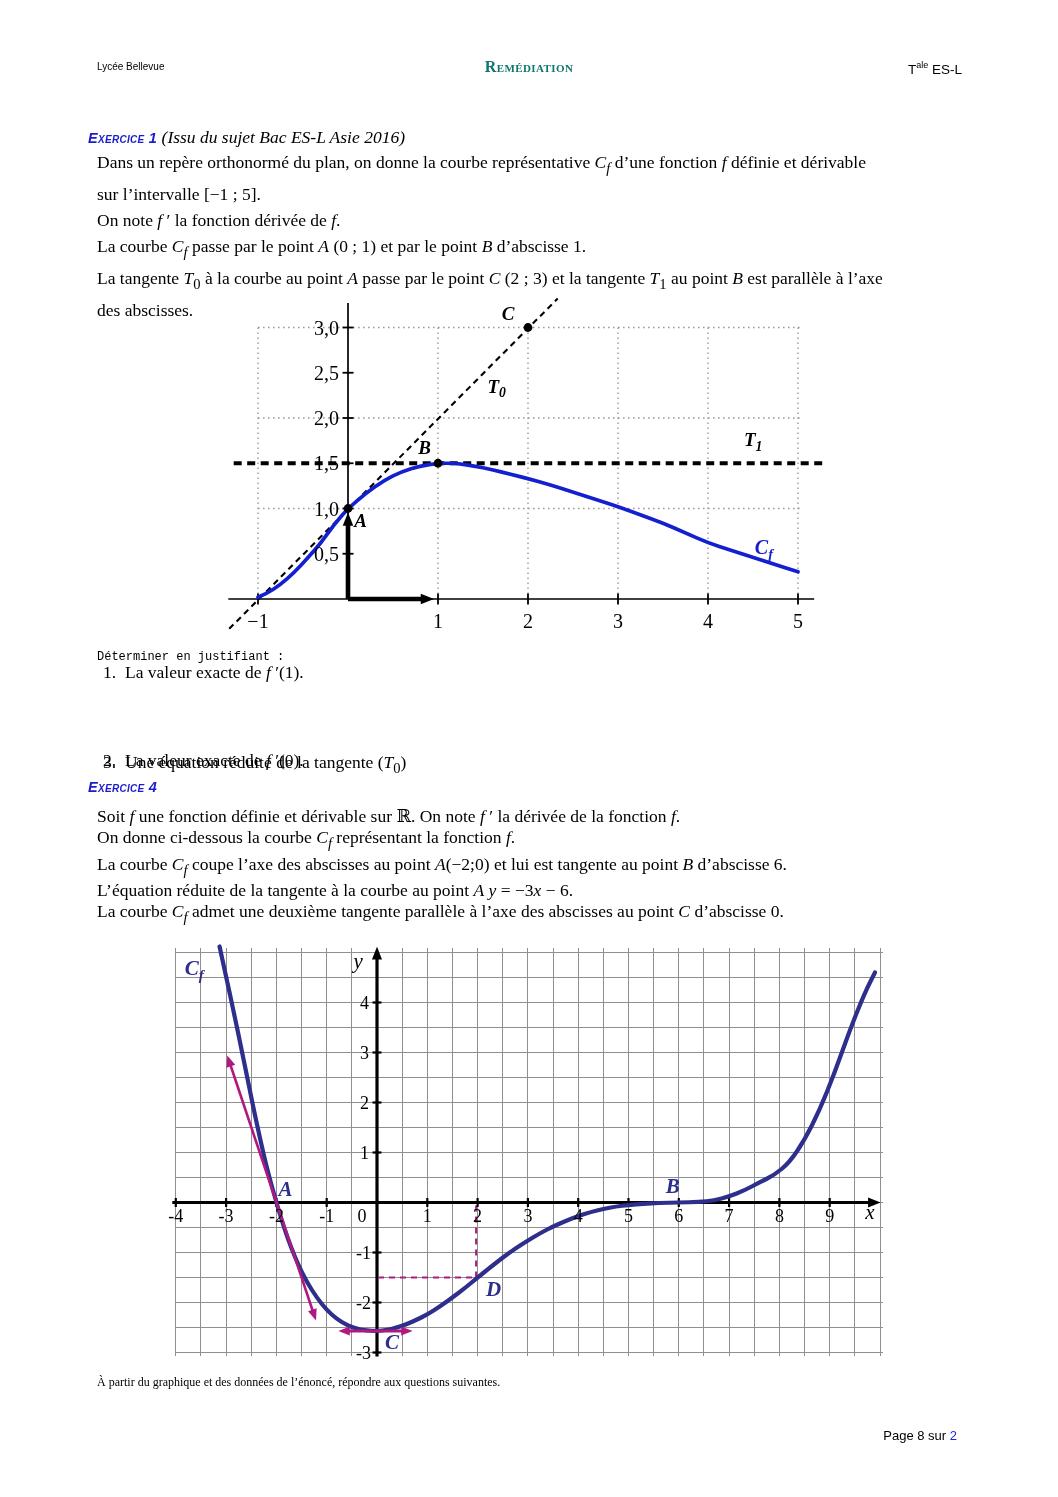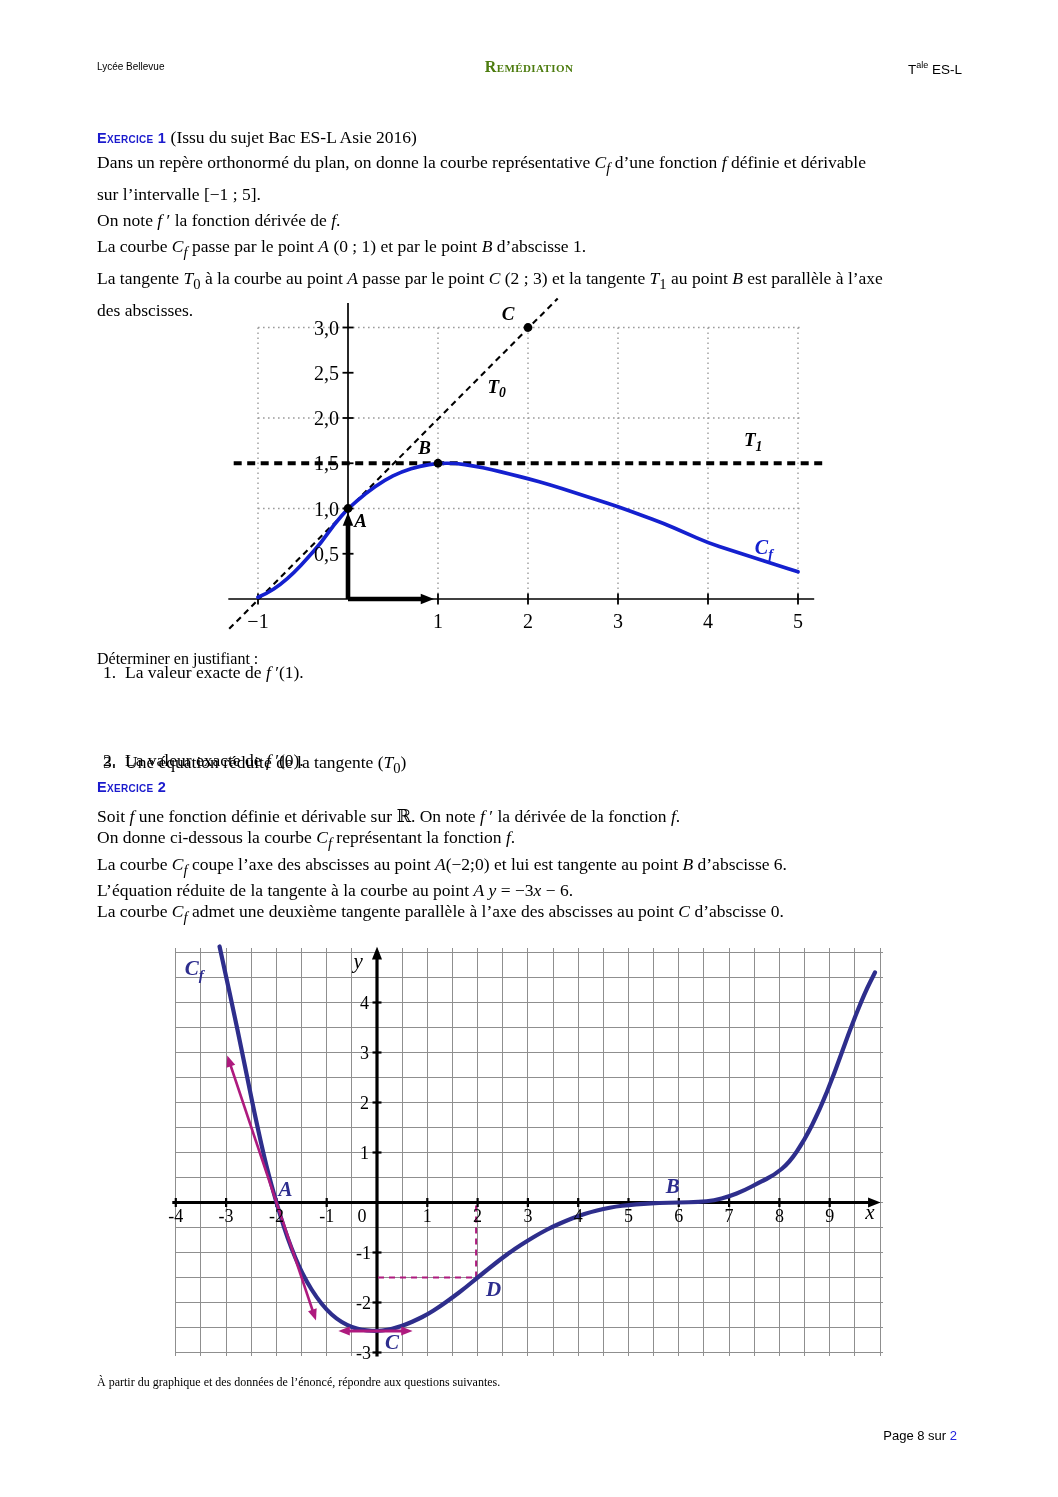--- a/index.html
+++ b/index.html
@@ -4,32 +4,32 @@
 <style>
   html,body{margin:0;padding:0;}
   body{
     width:1058px;height:1497px;background:#ffffff;position:relative;
     font-family:"Liberation Serif","DejaVu Serif",serif;color:#000;
   }
   .abs{position:absolute;}
   .sans{font-family:"Liberation Sans","DejaVu Sans",sans-serif;}
   #header-school{left:97px;top:61px;font-size:10px;}
   #header-title{left:0;right:0;top:58px;text-align:center;font-size:16px;font-weight:bold;
-    color:#4d7c0f;font-variant:small-caps;letter-spacing:.4px;}
+    color:#0f766e;font-variant:small-caps;letter-spacing:.4px;}
   #header-class{right:96px;top:60px;font-size:13.5px;margin-left:28px;}
   #header-class sup{font-size:9px;}
-  .ex-head{left:97px;font-size:17.5px;}
+  .ex-head{left:88px;font-size:17.5px;font-style:italic;}
   .ex-label{font-family:"Liberation Sans","DejaVu Sans",sans-serif;font-size:14.5px;font-weight:bold;
     color:#1b1bcd;font-variant:small-caps;letter-spacing:.3px;}
   #ex1-head{top:127px;}
   #ex2-head{top:776px;}
   .para{left:97px;width:885px;font-size:17.5px;}
   #ex1-para{top:149px;line-height:26.2px;}
   #ex2-para{top:806px;line-height:21px;}
-  #q-intro{left:97px;top:650px;font-size:16px;}
+  #q-intro{left:97px;top:650px;font-size:12px;font-family:Liberation Mono, monospace;}
   .q-item{left:103px;font-size:17.5px;}
   .q-num{display:inline-block;width:22px;}
   #closing{left:97px;top:1375px;font-size:12px;}
   #footer{right:101px;top:1428px;font-size:13px;}
   #footer .page-link{color:#2222dd;}
   #graph1{left:225px;top:300px;}
   #graph2{left:170px;top:938px;}
   svg{display:block;overflow:visible;}
 </style>
 </head>
@@ -96,21 +96,21 @@
     <text x="519" y="146.055" fill="#000" font-size="19" text-anchor="start" font-family="&quot;Liberation Serif&quot;,&quot;DejaVu Serif&quot;,serif" font-style="italic" font-weight="bold">T<tspan dy="4.56" font-size="13.68">1</tspan></text>
     <text x="529.8" y="253.75" fill="#1420cf" font-size="20" text-anchor="start" font-family="&quot;Liberation Serif&quot;,&quot;DejaVu Serif&quot;,serif" font-style="italic" font-weight="bold">C<tspan dy="4.8" font-size="14.399999999999999">f</tspan></text>
   </svg>
 
 <div class="abs" id="q-intro">Déterminer en justifiant :</div>
 
 <div class="abs q-item" style="top:662px"><span class="q-num">1.</span><span>La valeur exacte de <i>f</i> ′(1).</span></div>
 <div class="abs q-item" style="top:750px"><span class="q-num">2.</span><span>La valeur exacte de <i>f</i> ′(0).</span></div>
 <div class="abs q-item" style="top:752px"><span class="q-num">3.</span><span>Une équation réduite de la tangente (<i>T</i><sub>0</sub>)</span></div>
 
-<div class="abs ex-head" id="ex2-head"><span class="ex-label">Exercice 2</span></div>
+<div class="abs ex-head" id="ex2-head"><span class="ex-label">Exercice 4</span></div>
 
 <div class="abs para" id="ex2-para">Soit <i>f</i> une fonction définie et dérivable sur ℝ. On note <i>f</i> ′ la dérivée de la fonction <i>f</i>.<br>On donne ci-dessous la courbe <i>C<sub>f</sub></i> représentant la fonction <i>f</i>.<br>La courbe <i>C<sub>f</sub></i> coupe l’axe des abscisses au point <i>A</i>(−2;0) et lui est tangente au point <i>B</i> d’abscisse 6.<br>L’équation réduite de la tangente à la courbe au point <i>A</i> <i>y</i> = −3<i>x</i> − 6.<br>La courbe <i>C<sub>f</sub></i> admet une deuxième tangente parallèle à l’axe des abscisses au point <i>C</i> d’abscisse 0.</div>
 
 <svg class="abs" id="graph2" xmlns="http://www.w3.org/2000/svg" width="742" height="436" viewBox="0 0 742 436">
     <line stroke="#8f8f8f" stroke-width="1" shape-rendering="crispEdges" x1="5.800000000000011" y1="417.5" x2="5.800000000000011" y2="9.500000000000028"></line>
     <line stroke="#8f8f8f" stroke-width="1" shape-rendering="crispEdges" x1="30.950000000000017" y1="417.5" x2="30.950000000000017" y2="9.500000000000028"></line>
     <line stroke="#8f8f8f" stroke-width="1" shape-rendering="crispEdges" x1="56.10000000000002" y1="417.5" x2="56.10000000000002" y2="9.500000000000028"></line>
     <line stroke="#8f8f8f" stroke-width="1" shape-rendering="crispEdges" x1="81.25" y1="417.5" x2="81.25" y2="9.500000000000028"></line>
     <line stroke="#8f8f8f" stroke-width="1" shape-rendering="crispEdges" x1="106.4" y1="417.5" x2="106.4" y2="9.500000000000028"></line>
     <line stroke="#8f8f8f" stroke-width="1" shape-rendering="crispEdges" x1="131.55" y1="417.5" x2="131.55" y2="9.500000000000028"></line>

